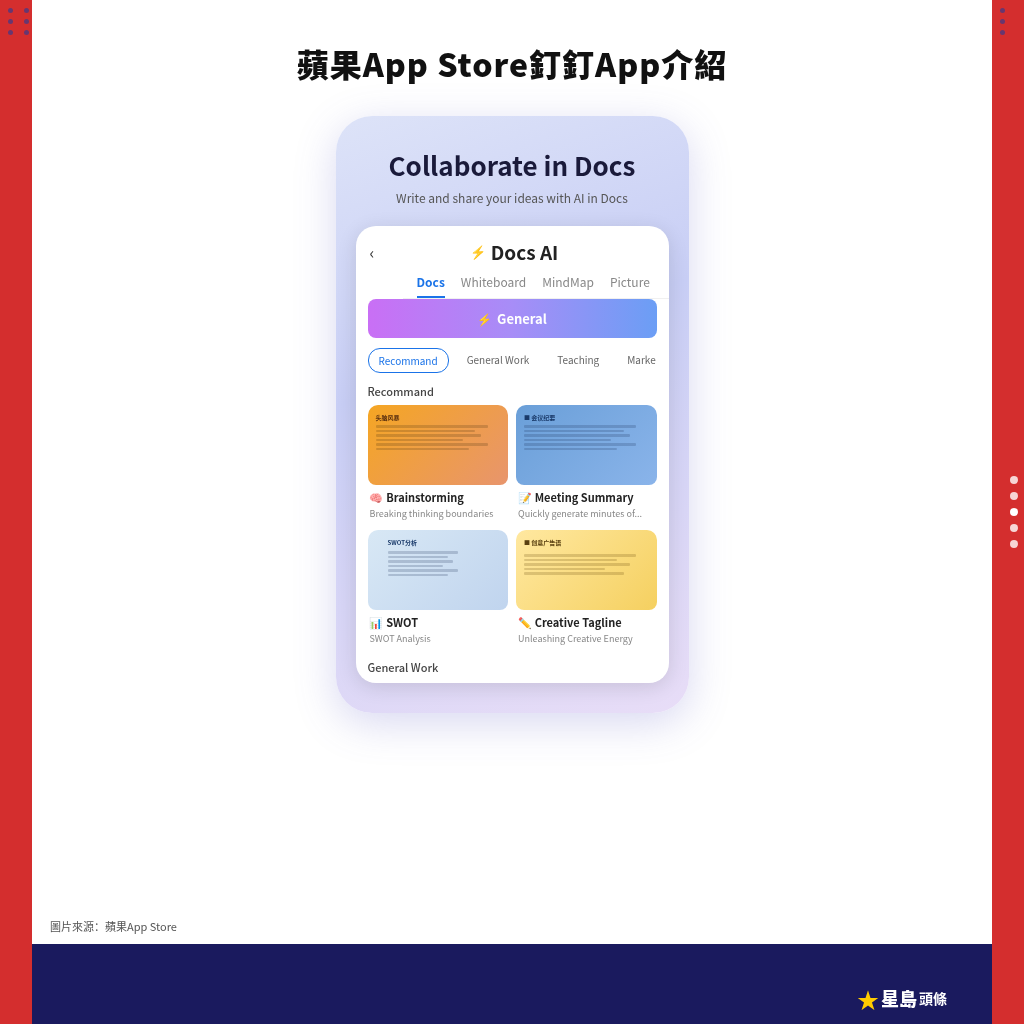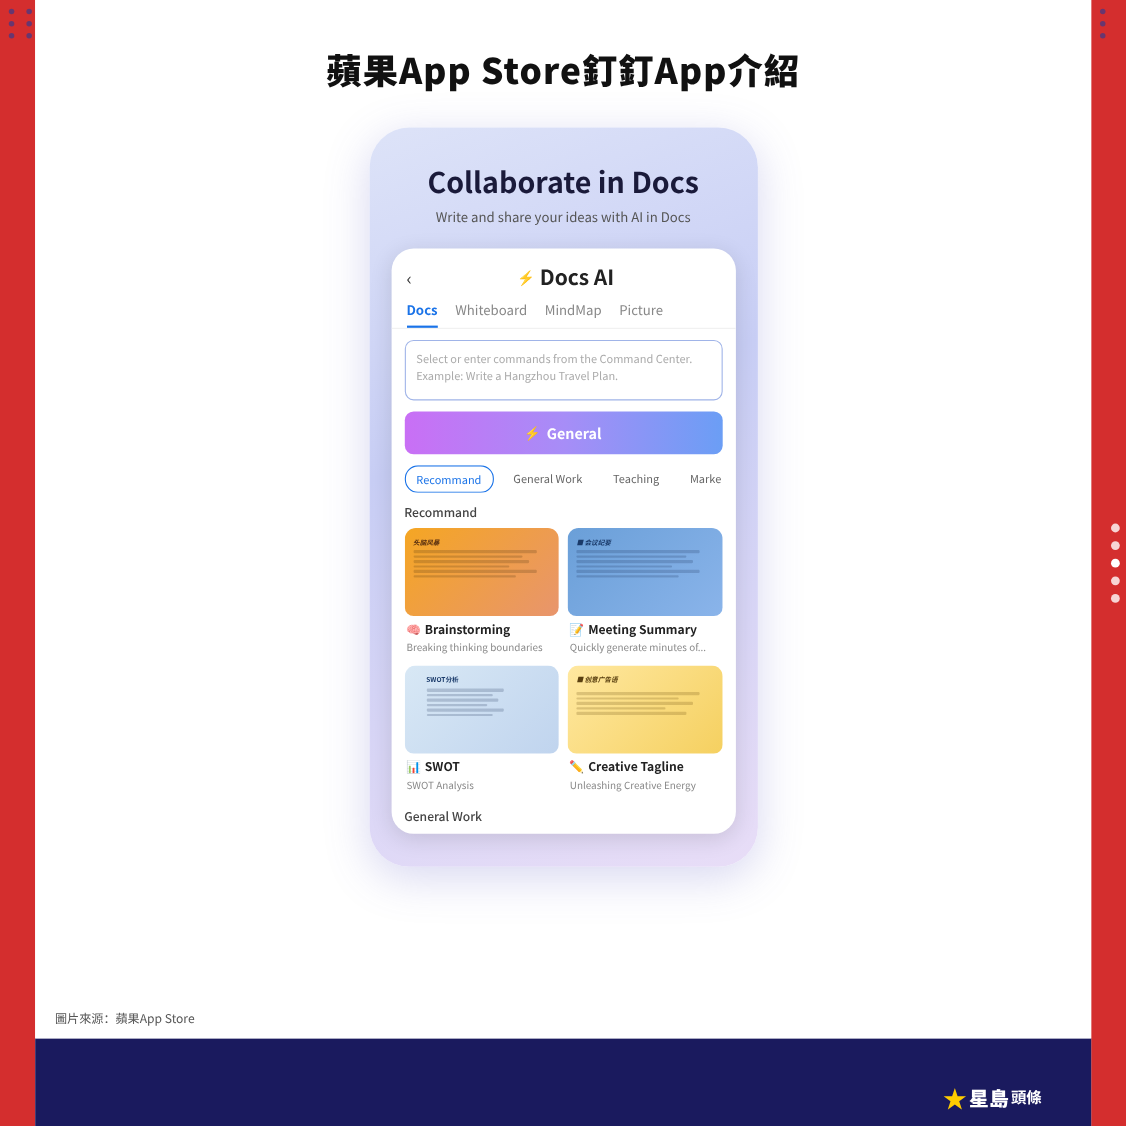--- a/index.html
+++ b/index.html
@@ -172,20 +172,21 @@
       font-weight: 600;
       color: #222;
     }
 
     
     .screen-tabs {
       display: flex;
       padding: 8px 14px 0;
       gap: 16px;
       border-bottom: 1px solid #f0f0f0;
+      margin-left: 47px;
     }
     .tab-item {
       font-size: 12px;
       color: #888;
       padding-bottom: 6px;
       cursor: pointer;
       white-space: nowrap;
     }
     .tab-item.active {
       color: #1a73e8;
@@ -287,21 +288,20 @@
       background: linear-gradient(135deg, #d8e8f5 0%, #c0d4ee 100%);
     }
     .card-thumb-tagline {
       background: linear-gradient(135deg, #ffe8a0 0%, #f5d060 100%);
     }
     .card-thumb-lines {
       position: absolute;
       top: 8px;
       left: 8px;
       right: 8px;
-      font-style: italic;
     }
 
     .card-meta {
       padding: 4px 2px 2px;
     }
     .card-name-row {
       display: flex;
       align-items: center;
       gap: 3px;
       margin-bottom: 2px;
@@ -484,23 +484,20 @@
         </div>
       </div>
 
       <div class="screen-tabs">
         <div class="tab-item active">Docs</div>
         <div class="tab-item">Whiteboard</div>
         <div class="tab-item">MindMap</div>
         <div class="tab-item">Picture</div>
       </div>
 
-      <div class="command-input-wrapper">
-        <div class="command-input-text">Select or enter commands from the Command Center. Example: Write a Hangzhou Travel Plan.</div>
-      </div>
 
       <div class="generate-btn">
         <span class="generate-btn-icon">⚡</span>
         <span class="generate-btn-text">General</span>
       </div>
 
       <div class="category-pills">
         <div class="pill active">Recommand</div>
         <div class="pill">General Work</div>
         <div class="pill">Teaching</div>

